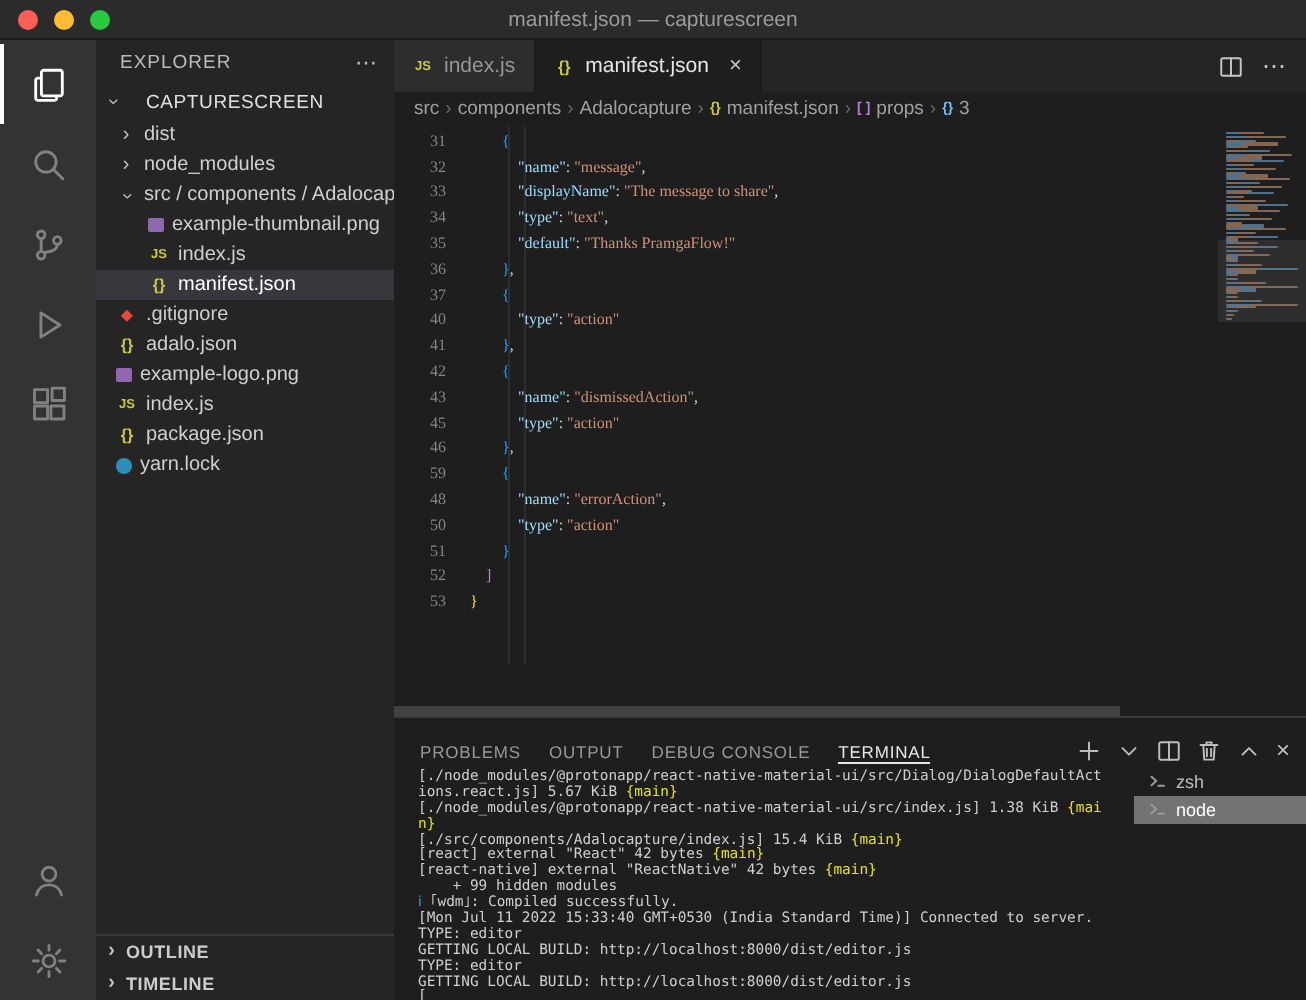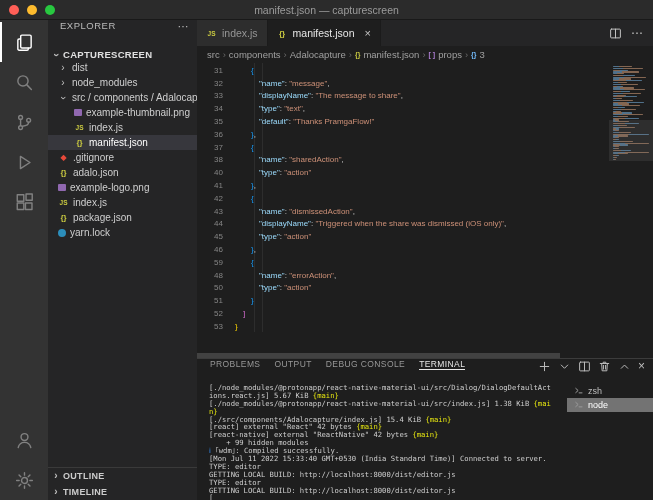--- a/index.html
+++ b/index.html
@@ -14,23 +14,23 @@
   .title-text{flex:1;text-align:center;font-size:10.5px;color:#9b9b9b}
   
   .main{display:flex;height:480px;flex:none}
   .activitybar{width:48px;background:#333333;display:flex;flex-direction:column;align-items:stretch;padding-top:2px;flex:none}
   .ab-group{display:flex;flex-direction:column}
   .ab-spacer{flex:1}
   .ab-item{height:40px;display:flex;align-items:center;justify-content:center;color:#818181;border-left:2px solid transparent;border-right:2px solid transparent;cursor:pointer}
   .ab-item.active{color:#fff;border-left-color:#fff}
   
   .sidebar{width:149px;background:#252526;display:flex;flex-direction:column;flex:none;min-height:0}
-  .side-header{height:22px;display:flex;padding:0 8px 0 12px;font-size:9.5px;color:#bbb;letter-spacing:.5px;flex:none}
+  .side-header{height:22px;display:flex;align-items:center;padding:0 8px 0 12px;font-size:9.5px;color:#bbb;letter-spacing:.5px;flex:none}
   .side-header .more{margin-left:auto;color:#bbb;font-size:11px;cursor:pointer}
-  .sec-header{height:18px;display:flex;align-items:flex-end;gap:2px;font-weight:bold;font-size:9.5px;color:#e0e0e0;letter-spacing:.3px;padding-left:3px;flex:none;cursor:pointer}
+  .sec-header{height:18px;display:flex;align-items:center;gap:12px;font-weight:normal;font-size:9.5px;color:#e0e0e0;letter-spacing:.3px;padding-left:3px;flex:none;cursor:pointer}
   .chev{display:inline-block;width:10px;text-align:center;color:#c0c0c0;font-size:10px;line-height:1;flex:none}
   .chev.open{transform:rotate(90deg)}
   .tree{flex:1;overflow:hidden;font-size:10px}
   .tree-row{height:15px;display:flex;align-items:center;gap:4px;white-space:nowrap;overflow:hidden;color:#cfcfcf;cursor:pointer}
   .tree-row.selected{background:#37373d;color:#fff}
   .tree-label{overflow:hidden;text-overflow:clip}
   .fi{width:11px;display:inline-flex;justify-content:center;align-items:center;flex:none}
   .fi-js{color:#cbcb41;font-size:6.5px;font-weight:bold;font-family:"Liberation Sans",sans-serif}
   .fi-json{color:#cbcb41;font-size:8px;font-weight:bold}
   .fi-image{width:8px;height:7px;background:#9068b0;border-radius:1px}
@@ -46,38 +46,38 @@
   .tab.active{background:#1e1e1e;color:#e6e6e6}
   .tab-close{margin-left:5px;font-size:11px;color:#c5c5c5;cursor:pointer}
   .tab-actions{margin-left:auto;display:flex;align-items:center;gap:9px;padding-right:10px;color:#c5c5c5}
   .tab-actions .more2{font-size:12px;cursor:pointer}
   .crumbs{height:17px;display:flex;align-items:center;padding-left:10px;font-size:9.5px;color:#a0a0a0;background:#1e1e1e;flex:none;white-space:nowrap}
   .bc-sep{color:#6a6a6a;margin:0 3px}
   .bc-item{display:inline-flex;align-items:center;gap:3px;cursor:pointer}
   .bc-ic{font-size:7px;font-weight:bold}
   .bc-json{color:#cbcb41}.bc-array{color:#b180d7}.bc-object{color:#75beff}
   
-  .editor{flex:1;position:relative;overflow:hidden;background:#1e1e1e;font-family:Liberation Sans, sans-serif;font-size:8px;min-height:0}
+  .editor{flex:1;position:relative;overflow:hidden;background:#1e1e1e;font-family:Liberation Serif, serif;font-size:8px;min-height:0}
   .code-block{padding-top:1px}
   .code-line{display:flex;align-items:center;height:12.8px;white-space:pre;cursor:text}
   .ln{width:38px;text-align:right;padding-right:12px;color:#858585;flex:none}
   .code{display:inline-block}
   .tk-key{color:#9cdcfe}.tk-str{color:#ce9178}.tk-pun{color:#d4d4d4}
   .tk-b1{color:#ffd700}.tk-b2{color:#da70d6}.tk-b3{color:#179fff}
   .guide{position:absolute;top:0;height:269px;width:1px;background:rgba(255,255,255,.07)}
   .g1{left:57px}.g2{left:65px}
   .minimap{position:absolute;top:0;right:0;width:44px;height:100%;background:#1e1e1e;padding:3px 2px 0 4px}
   .mm-row{height:1.2px;margin-bottom:.6px;background:linear-gradient(90deg,#567a96 0 34%,#8f6e57 34% 100%);opacity:.9;border-radius:.5px}
   .mm-row:nth-child(3n){background:linear-gradient(90deg,#8f6e57 0 45%,#567a96 45% 100%)}
   .mm-slider{position:absolute;top:57px;right:0;width:44px;height:41px;background:rgba(121,121,121,.18)}
   .hscroll{position:absolute;left:0;right:44px;bottom:0;height:5px}
   .hthumb{height:100%;width:88%;background:#424242}
   
   .panel{height:142px;border-top:1px solid #3c3c3c;display:flex;flex-direction:column;background:#1e1e1e;flex:none}
-  .panel-head{height:23px;display:flex;align-items:flex-start;padding:0 8px 0 13px;flex:none}
+  .panel-head{height:23px;display:flex;align-items:flex-end;padding:0 8px 0 13px;flex:none}
   .ptabs{display:flex;align-items:stretch}
   .ptab{font-size:8.5px;letter-spacing:.4px;color:#989898;margin-right:14px;display:flex;align-items:center;border-bottom:1px solid transparent;cursor:pointer;white-space:nowrap}
   .ptab.active{color:#e7e7e7;border-bottom-color:#e7e7e7}
   .panel-actions{margin-left:auto;display:flex;gap:7px;align-items:center;color:#bdbdbd}
   .panel-actions span{display:inline-flex;cursor:pointer}
   .pclose{font-size:12px}
   .panel-body{flex:1;display:flex;min-height:0}
   .term{flex:1;padding:2px 4px 0 12px;font-family:"DejaVu Sans Mono",monospace;font-size:7.2px;line-height:7.9px;overflow:hidden;min-width:0;cursor:text}
   .trow{white-space:pre;height:7.9px}
   .tc-t{color:#cfcfcf}.tc-hl{color:#e5e510}.tc-info{color:#3794ff}
@@ -295,26 +295,24 @@
         <div class="guide g1"></div>
         <div class="guide g2"></div>
         <div class="code-block">
             <div class="code-line"><span class="ln">31</span><span class="code" style="padding-left: 16px;"><span class="tk-b3">{</span></span></div>
             <div class="code-line"><span class="ln">32</span><span class="code" style="padding-left: 24px;"><span class="tk-key">"name"</span><span class="tk-pun">: </span><span class="tk-str">"message"</span><span class="tk-pun">,</span></span></div>
             <div class="code-line"><span class="ln">33</span><span class="code" style="padding-left: 24px;"><span class="tk-key">"displayName"</span><span class="tk-pun">: </span><span class="tk-str">"The message to share"</span><span class="tk-pun">,</span></span></div>
             <div class="code-line"><span class="ln">34</span><span class="code" style="padding-left: 24px;"><span class="tk-key">"type"</span><span class="tk-pun">: </span><span class="tk-str">"text"</span><span class="tk-pun">,</span></span></div>
             <div class="code-line"><span class="ln">35</span><span class="code" style="padding-left: 24px;"><span class="tk-key">"default"</span><span class="tk-pun">: </span><span class="tk-str">"Thanks PramgaFlow!"</span></span></div>
             <div class="code-line"><span class="ln">36</span><span class="code" style="padding-left: 16px;"><span class="tk-b3">}</span><span class="tk-pun">,</span></span></div>
             <div class="code-line"><span class="ln">37</span><span class="code" style="padding-left: 16px;"><span class="tk-b3">{</span></span></div>
-            <div class="code-line"><span class="ln">38</span><span class="code" style="padding-left: 24px;"><span class="tk-key">"name"</span><span class="tk-pun">: </span><span class="tk-str">"sharedAction"</span><span class="tk-pun">,</span></span></div>
             <div class="code-line"><span class="ln">40</span><span class="code" style="padding-left: 24px;"><span class="tk-key">"type"</span><span class="tk-pun">: </span><span class="tk-str">"action"</span></span></div>
             <div class="code-line"><span class="ln">41</span><span class="code" style="padding-left: 16px;"><span class="tk-b3">}</span><span class="tk-pun">,</span></span></div>
             <div class="code-line"><span class="ln">42</span><span class="code" style="padding-left: 16px;"><span class="tk-b3">{</span></span></div>
             <div class="code-line"><span class="ln">43</span><span class="code" style="padding-left: 24px;"><span class="tk-key">"name"</span><span class="tk-pun">: </span><span class="tk-str">"dismissedAction"</span><span class="tk-pun">,</span></span></div>
-            <div class="code-line"><span class="ln">44</span><span class="code" style="padding-left: 24px;"><span class="tk-key">"displayName"</span><span class="tk-pun">: </span><span class="tk-str">"Triggered when the share was dismissed (iOS only)"</span><span class="tk-pun">,</span></span></div>
             <div class="code-line"><span class="ln">45</span><span class="code" style="padding-left: 24px;"><span class="tk-key">"type"</span><span class="tk-pun">: </span><span class="tk-str">"action"</span></span></div>
             <div class="code-line"><span class="ln">46</span><span class="code" style="padding-left: 16px;"><span class="tk-b3">}</span><span class="tk-pun">,</span></span></div>
             <div class="code-line"><span class="ln">59</span><span class="code" style="padding-left: 16px;"><span class="tk-b3">{</span></span></div>
             <div class="code-line"><span class="ln">48</span><span class="code" style="padding-left: 24px;"><span class="tk-key">"name"</span><span class="tk-pun">: </span><span class="tk-str">"errorAction"</span><span class="tk-pun">,</span></span></div>
             <div class="code-line"><span class="ln">50</span><span class="code" style="padding-left: 24px;"><span class="tk-key">"type"</span><span class="tk-pun">: </span><span class="tk-str">"action"</span></span></div>
             <div class="code-line"><span class="ln">51</span><span class="code" style="padding-left: 16px;"><span class="tk-b3">}</span></span></div>
             <div class="code-line"><span class="ln">52</span><span class="code" style="padding-left: 8px;"><span class="tk-b2">]</span></span></div>
             <div class="code-line"><span class="ln">53</span><span class="code" style="padding-left: 0px;"><span class="tk-b1">}</span></span></div>
           </div>
         <div class="minimap">

